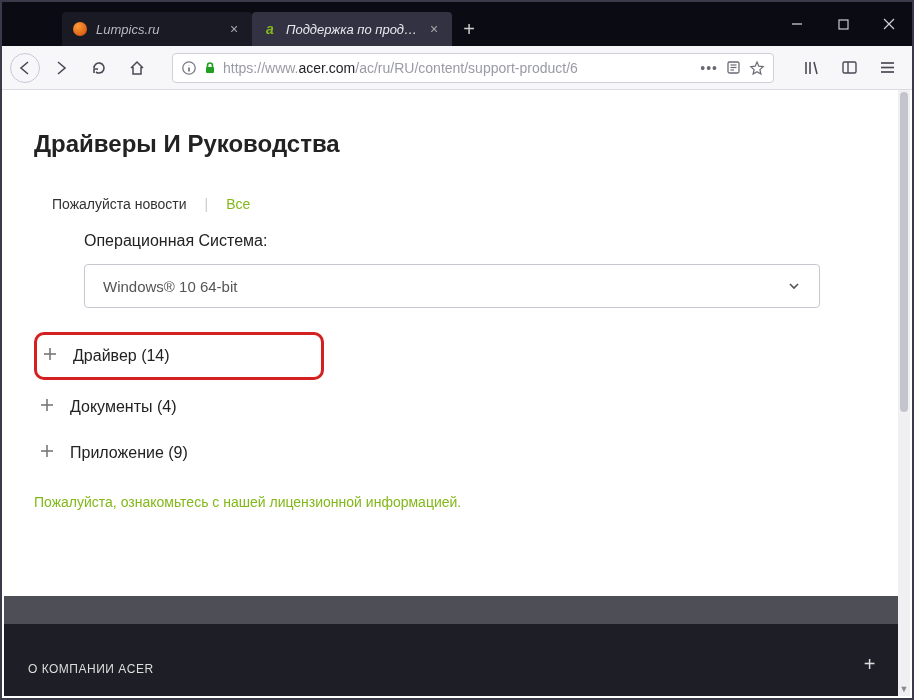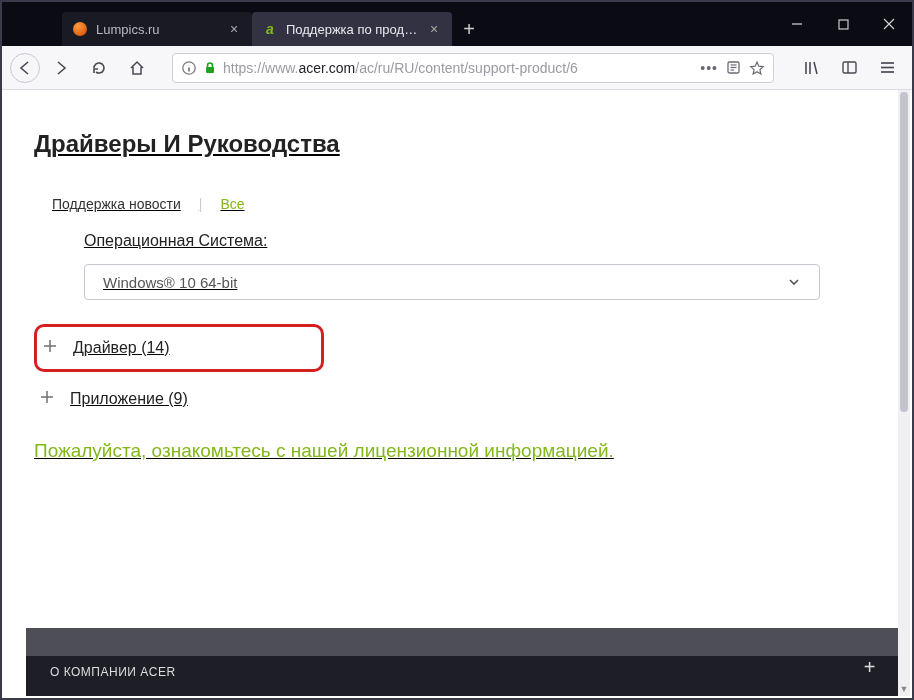--- a/index.html
+++ b/index.html
@@ -57,20 +57,21 @@
   }
   .tab .favicon {
     width: 16px; height: 16px; flex-shrink: 0;
     display:flex;align-items:center;justify-content:center;
   }
   .tab .label {
     flex: 1;
     white-space: nowrap;
     overflow: hidden;
     text-overflow: ellipsis;
+    font-style: italic;
   }
   .tab .close {
     width: 16px; height: 16px;
     display: flex; align-items: center; justify-content: center;
     color: #aaa;
     font-size: 14px;
     cursor: pointer;
   }
   .newtab {
     width: 34px; height: 34px;
@@ -150,21 +151,20 @@
   
   .viewport {
     position: absolute;
     top: 88px; 
     left: 2px; right: 12px; bottom: 2px;
     overflow: hidden;
     background:#fff;
   }
   .content {
     padding: 40px 30px 0 30px;
-    text-decoration: underline;
   }
   h1.page-title {
     font-size: 24px;
     font-weight: 600;
     color:#222;
     margin-bottom: 30px;
   }
   .filter-row {
     display:flex; gap:18px; align-items:center;
     padding: 8px 18px 20px 18px;
@@ -176,21 +176,21 @@
 
   .os-label {
     padding-left: 50px;
     font-size: 16px;
     color:#222;
     margin-bottom: 14px;
   }
   .os-select {
     margin-left: 50px;
     width: calc(100% - 100px);
-    height: 36px;
+    height: 44px;
     border:1px solid #c7c7cf;
     border-radius:4px;
     display:flex; align-items:center; justify-content:space-between;
     padding: 0 18px;
     font-size:15px;
     color:#555;
     margin-bottom: 24px;
   }
   .os-select .chev { color:#666; }
 
@@ -208,30 +208,30 @@
   .acc-item.highlight {
     border: 3px solid #d42020;
     border-radius: 10px;
     width: 290px;
     padding: 12px 6px;
     margin-bottom: 4px;
   }
 
   .license {
     color:#83b81a;
-    font-size: 19px;
+    font-size: 14px;
     padding: 18px 0 24px 0;
   }
 
   
   .footer {
     position:absolute;
     left:0;right:0;bottom:0;
-    height: 68px;
-    display:flex;flex-direction:column;margin-left:22px;
+    height: 100px;
+    display:flex;flex-direction:column;
   }
   .footer-bar1 { flex:0 0 28px; background:#4e4e56; }
   .footer-bar2 {
     flex:1; background:#1e1e26;
     color:#ddd;
     font-size:12px;
     letter-spacing: 0.5px;
     display:flex; align-items:flex-end; justify-content:space-between;
     padding: 0 24px 20px 24px;
   }
@@ -387,21 +387,21 @@
     </div>
   </div>
 </div>
 
 <div class="viewport">
   <div class="content">
 
     <h1 class="page-title">Драйверы И Руководства</h1>
 
     <div class="filter-row">
-      <span class="latest">Поддержка новости</span>
+      <span class="latest">Пожалуйста новости</span>
       <span class="sep">|</span>
       <span class="all">Все</span>
     </div>
 
     <div class="os-label">Операционная Система:</div>
 
     <div class="os-select">
       <span>Windows® 10 64-bit</span>
       <span class="chev">
         <svg width="14" height="14">
@@ -413,29 +413,38 @@
     <div class="acc-item highlight">
       <span class="plus">
         <svg width="14" height="14">
             <line x1="7" y1="1" x2="7" y2="13" stroke="#777" stroke-width="1.6"></line>
             <line x1="1" y1="7" x2="13" y2="7" stroke="#777" stroke-width="1.6"></line>
           </svg>
       </span>
       <span>Драйвер (14)</span>
     </div>
 
-
-
     <div class="acc-item">
       <span class="plus">
         <svg width="14" height="14">
             <line x1="7" y1="1" x2="7" y2="13" stroke="#777" stroke-width="1.6"></line>
             <line x1="1" y1="7" x2="13" y2="7" stroke="#777" stroke-width="1.6"></line>
           </svg>
       </span>
+      <span>Документы (4)</span>
+    </div>
+
+
+    <div class="acc-item">
+      <span class="plus">
+        <svg width="14" height="14">
+            <line x1="7" y1="1" x2="7" y2="13" stroke="#777" stroke-width="1.6"></line>
+            <line x1="1" y1="7" x2="13" y2="7" stroke="#777" stroke-width="1.6"></line>
+          </svg>
+      </span>
       <span>Приложение (9)</span>
     </div>
 
     <div class="license">Пожалуйста, ознакомьтесь с нашей лицензионной информацией.</div>
   </div>
 
   <div class="footer">
     <div class="footer-bar1"></div>
     <div class="footer-bar2">
       <span>О КОМПАНИИ ACER</span>

